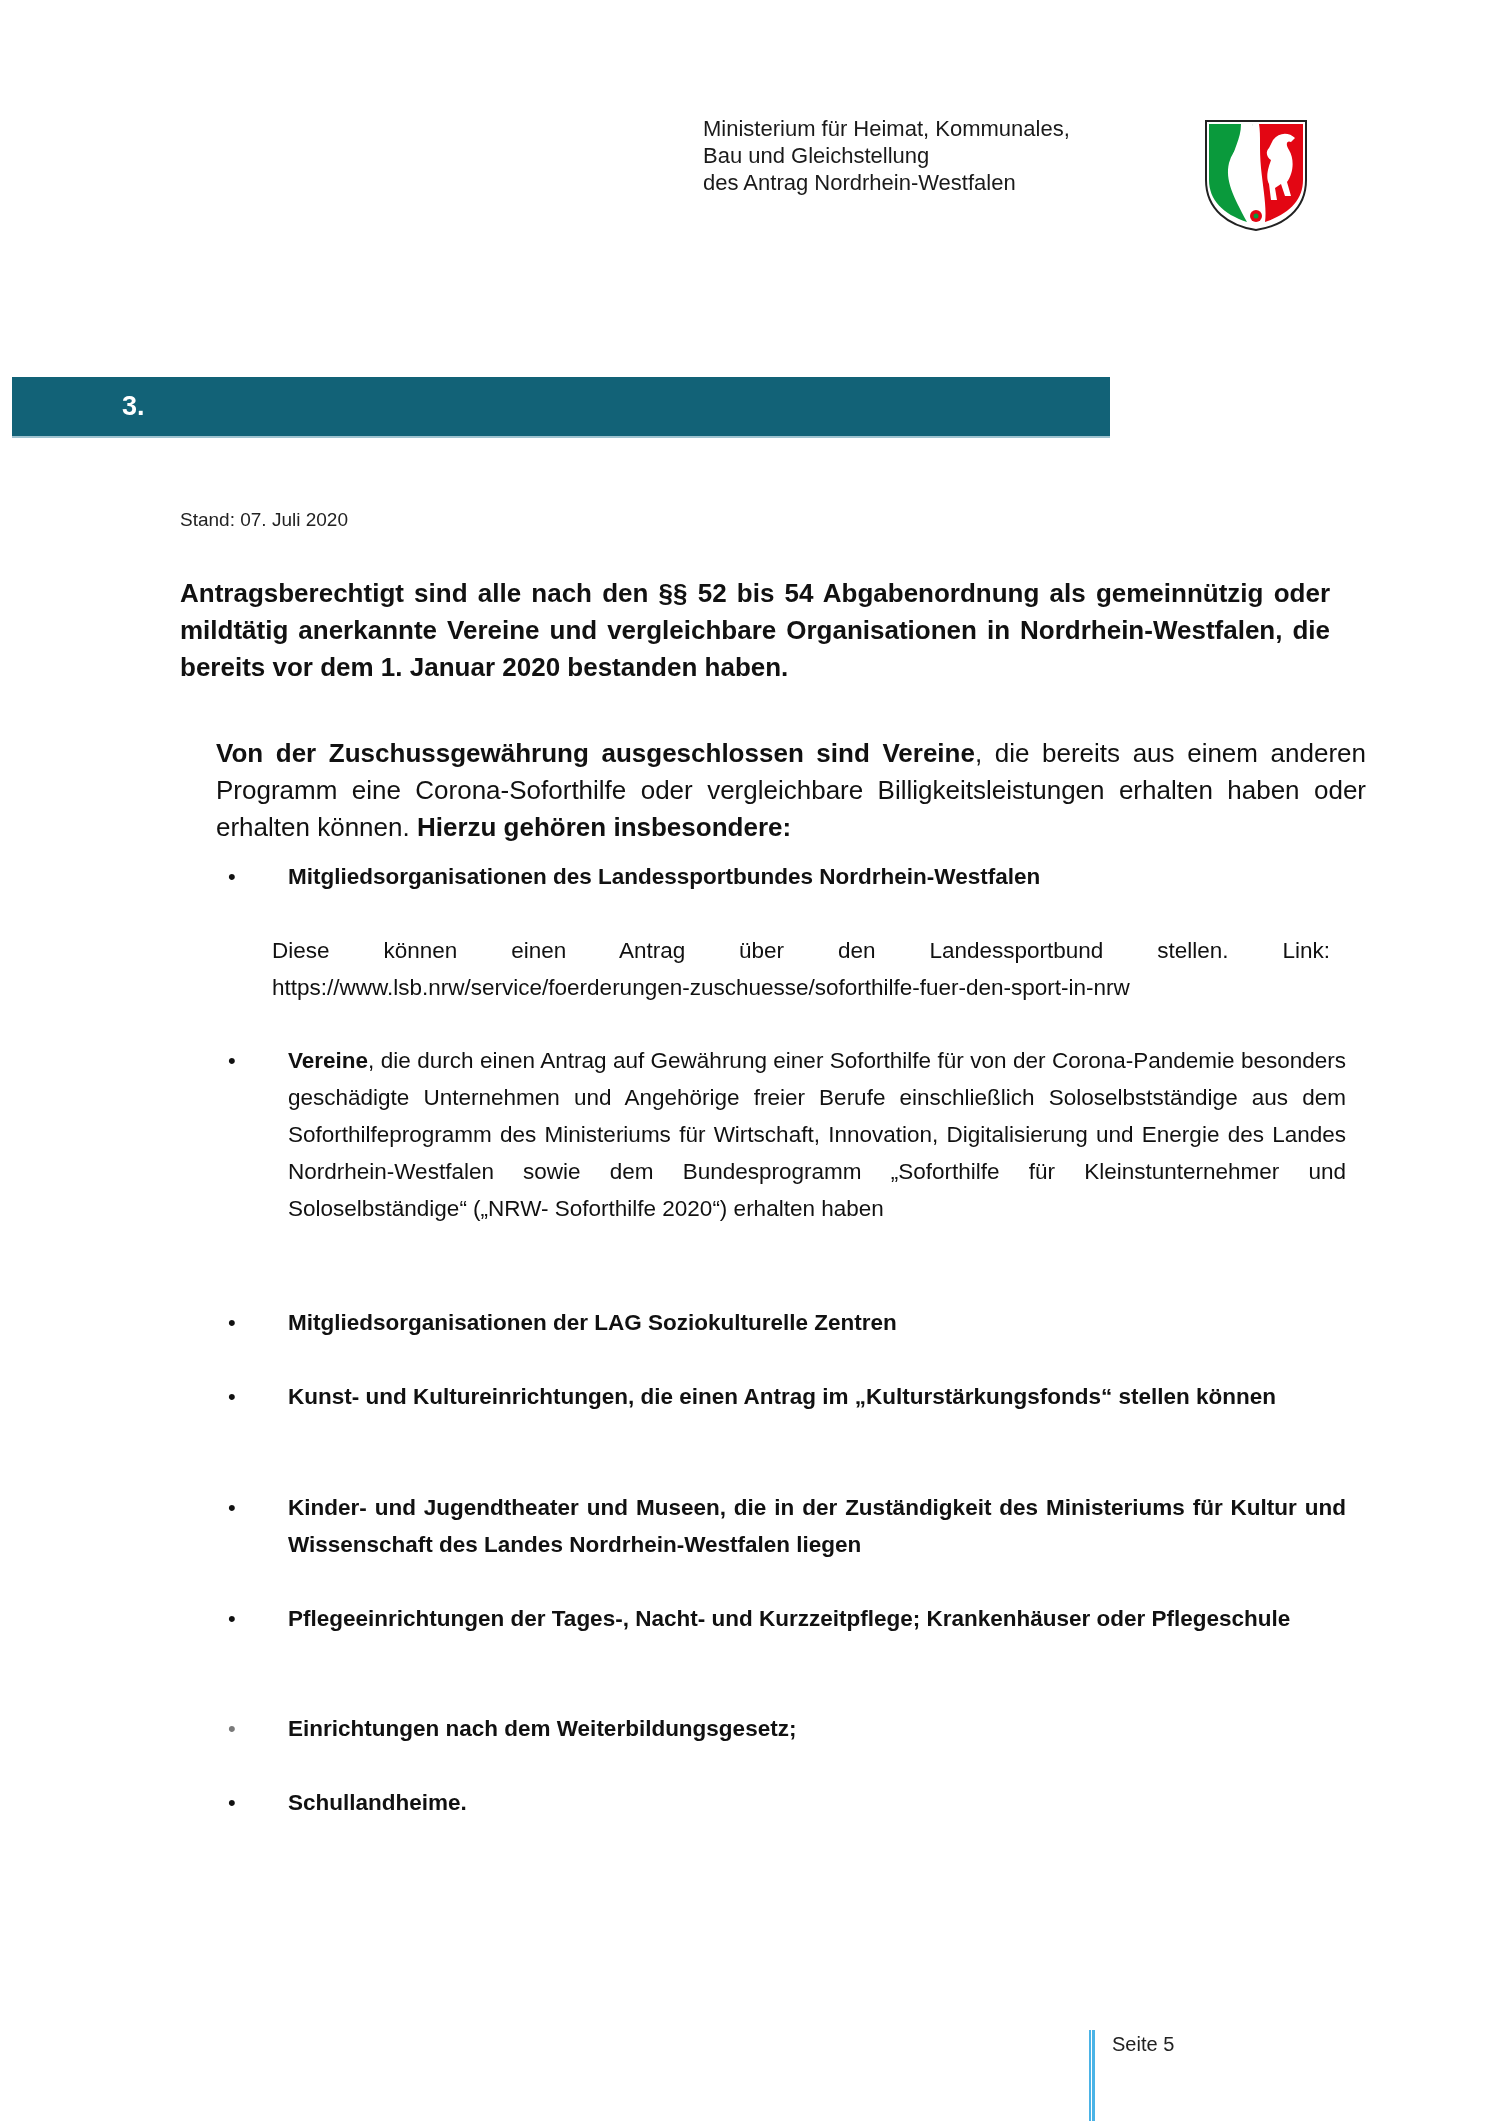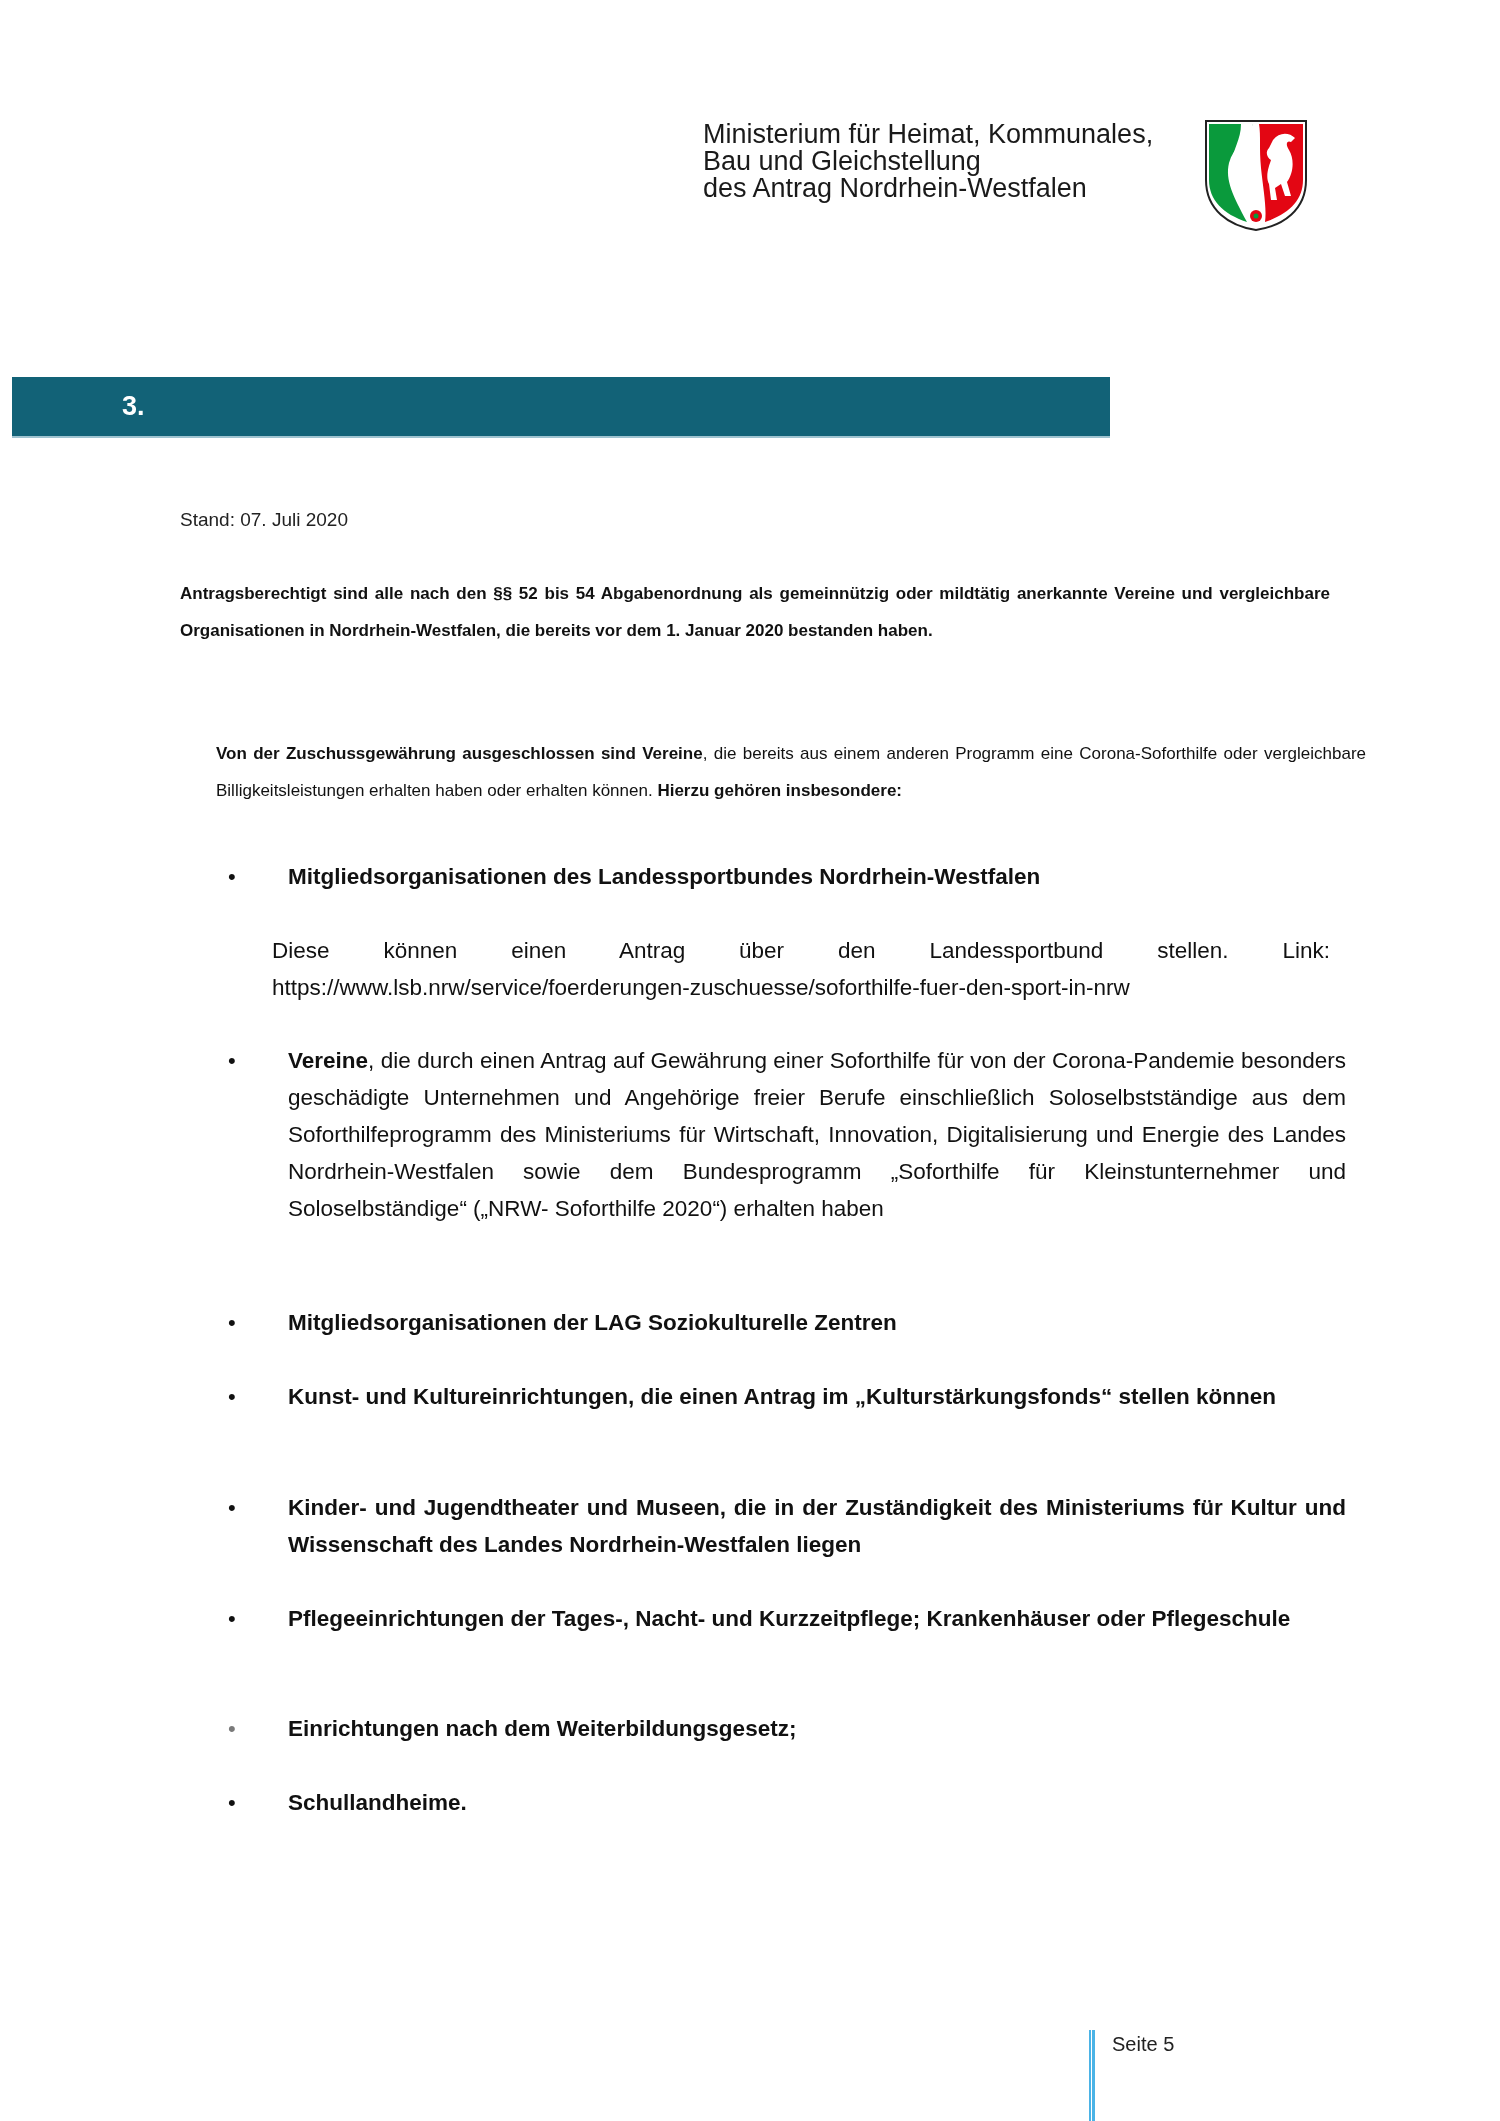--- a/index.html
+++ b/index.html
@@ -2,36 +2,36 @@
 <html><head>
   <meta charset="utf-8">
   <style>
     html, body { margin: 0; padding: 0; }
     body {
       width: 1500px; height: 2121px; position: relative; overflow: hidden;
       background: #ffffff; color: #111111;
       font-family: "Liberation Sans", sans-serif;
     }
     .ministry {
-      position: absolute; left: 703px; top: 121px;
-      font-size: 27px; line-height: 27px; color: #1a1a1a;
+      position: absolute; left: 703px; top: 115px;
+      font-size: 22px; line-height: 27px; color: #1a1a1a;
       font-family: "Liberation Sans", sans-serif;
     }
     .ministry div { white-space: nowrap; }
     .crest { position: absolute; left: 1203px; top: 118px; width: 106px; height: 114px; }
     .section-bar {
       position: absolute; left: 12px; top: 377px; width: 1098px; height: 59px;
       background: #126277; border-bottom: 2px solid #9fc3d0;
       color: #ffffff; font-weight: bold; font-size: 27px;
     }
     .section-bar .num { position: absolute; left: 110px; top: 14px; }
     .section-bar .title { position: absolute; left: 197px; top: 14px; white-space: nowrap; }
     .content { position: absolute; left: 180px; top: 0; width: 1150px; }
     .stand { position: absolute; top: 509px; font-size: 19px; color: #222; }
-    .para { position: absolute; font-size: 17px; line-height: 37px; text-align: justify; width: 1150px; }
+    .para { position: absolute; font-size: 26px; line-height: 37px; text-align: justify; width: 1150px; }
     .p1 { top: 575px; font-weight: bold; }
     .p2 { top: 735px; margin-left: 36px; }
     b { font-weight: bold; }
     .item { position: absolute; left: 0; width: 1150px; font-size: 22.5px; line-height: 37px; }
     .item .bullet { position: absolute; left: 48px; top: 0; font-size: 22px; }
     .item .bullet.gray { color: #7a7a7a; }
     .item .text { position: absolute; left: 108px; width: 1058px; text-align: justify; }
     .item .text.bold { font-weight: bold; }
     .note { position: absolute; left: 92px; width: 1058px; font-size: 22.5px; line-height: 37px; text-align: justify; }
     .note .l1 { text-align-last: justify; }

